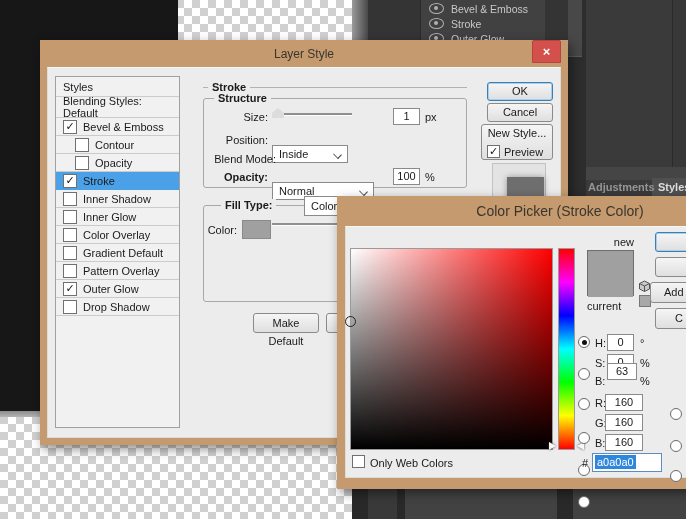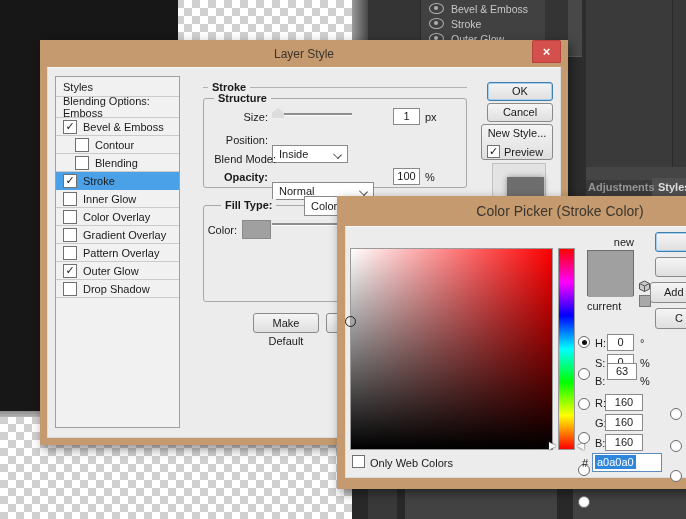--- a/index.html
+++ b/index.html
@@ -91,49 +91,53 @@
     <div class="abs closebtn" style="left:492px;top:0;width:29px;height:23px;">
       <span>×</span>
     </div>
     <div class="abs dlg-inner" style="left:7px;top:27px;width:514px;height:371px;"></div>
 
     <div class="abs" style="left:15px;top:36px;width:125px;height:352px;background:#f1f1f1;border:1px solid #a0a0a0;">
       <div class="ls-row" style="height:20px;">
         <span>Styles</span>
       </div>
       <div class="ls-row" style="height:21px;">
-        <span>Blending Options: Emboss</span>
+        <span>Blending Styles: Default</span>
       </div>
       <div class="ls-row">
         <span class="cb cbs"><span>✓</span></span>
         <span>Bevel &amp; Emboss</span>
       </div>
       <div class="ls-row indent">
         <span class="cb cbs"></span>
         <span>Contour</span>
       </div>
       <div class="ls-row indent">
         <span class="cb cbs"></span>
-        <span>Blending</span>
+        <span>Opacity</span>
       </div>
       <div class="ls-row sel">
         <span class="cb cbs"><span>✓</span></span>
         <span>Stroke</span>
       </div>
       <div class="ls-row">
         <span class="cb cbs"></span>
+        <span>Inner Shadow</span>
+      </div>
+      <div class="ls-row">
+        <span class="cb cbs"></span>
         <span>Inner Glow</span>
       </div>
       <div class="ls-row">
         <span class="cb cbs"></span>
         <span>Color Overlay</span>
       </div>
       <div class="ls-row">
         <span class="cb cbs"></span>
-        <span>Gradient Overlay</span>
+        <span>Gradient Default</span>
       </div>
       <div class="ls-row">
         <span class="cb cbs"></span>
         <span>Pattern Overlay</span>
       </div>
       <div class="ls-row">
         <span class="cb cbs"><span>✓</span></span>
         <span>Outer Glow</span>
       </div>
       <div class="ls-row">

